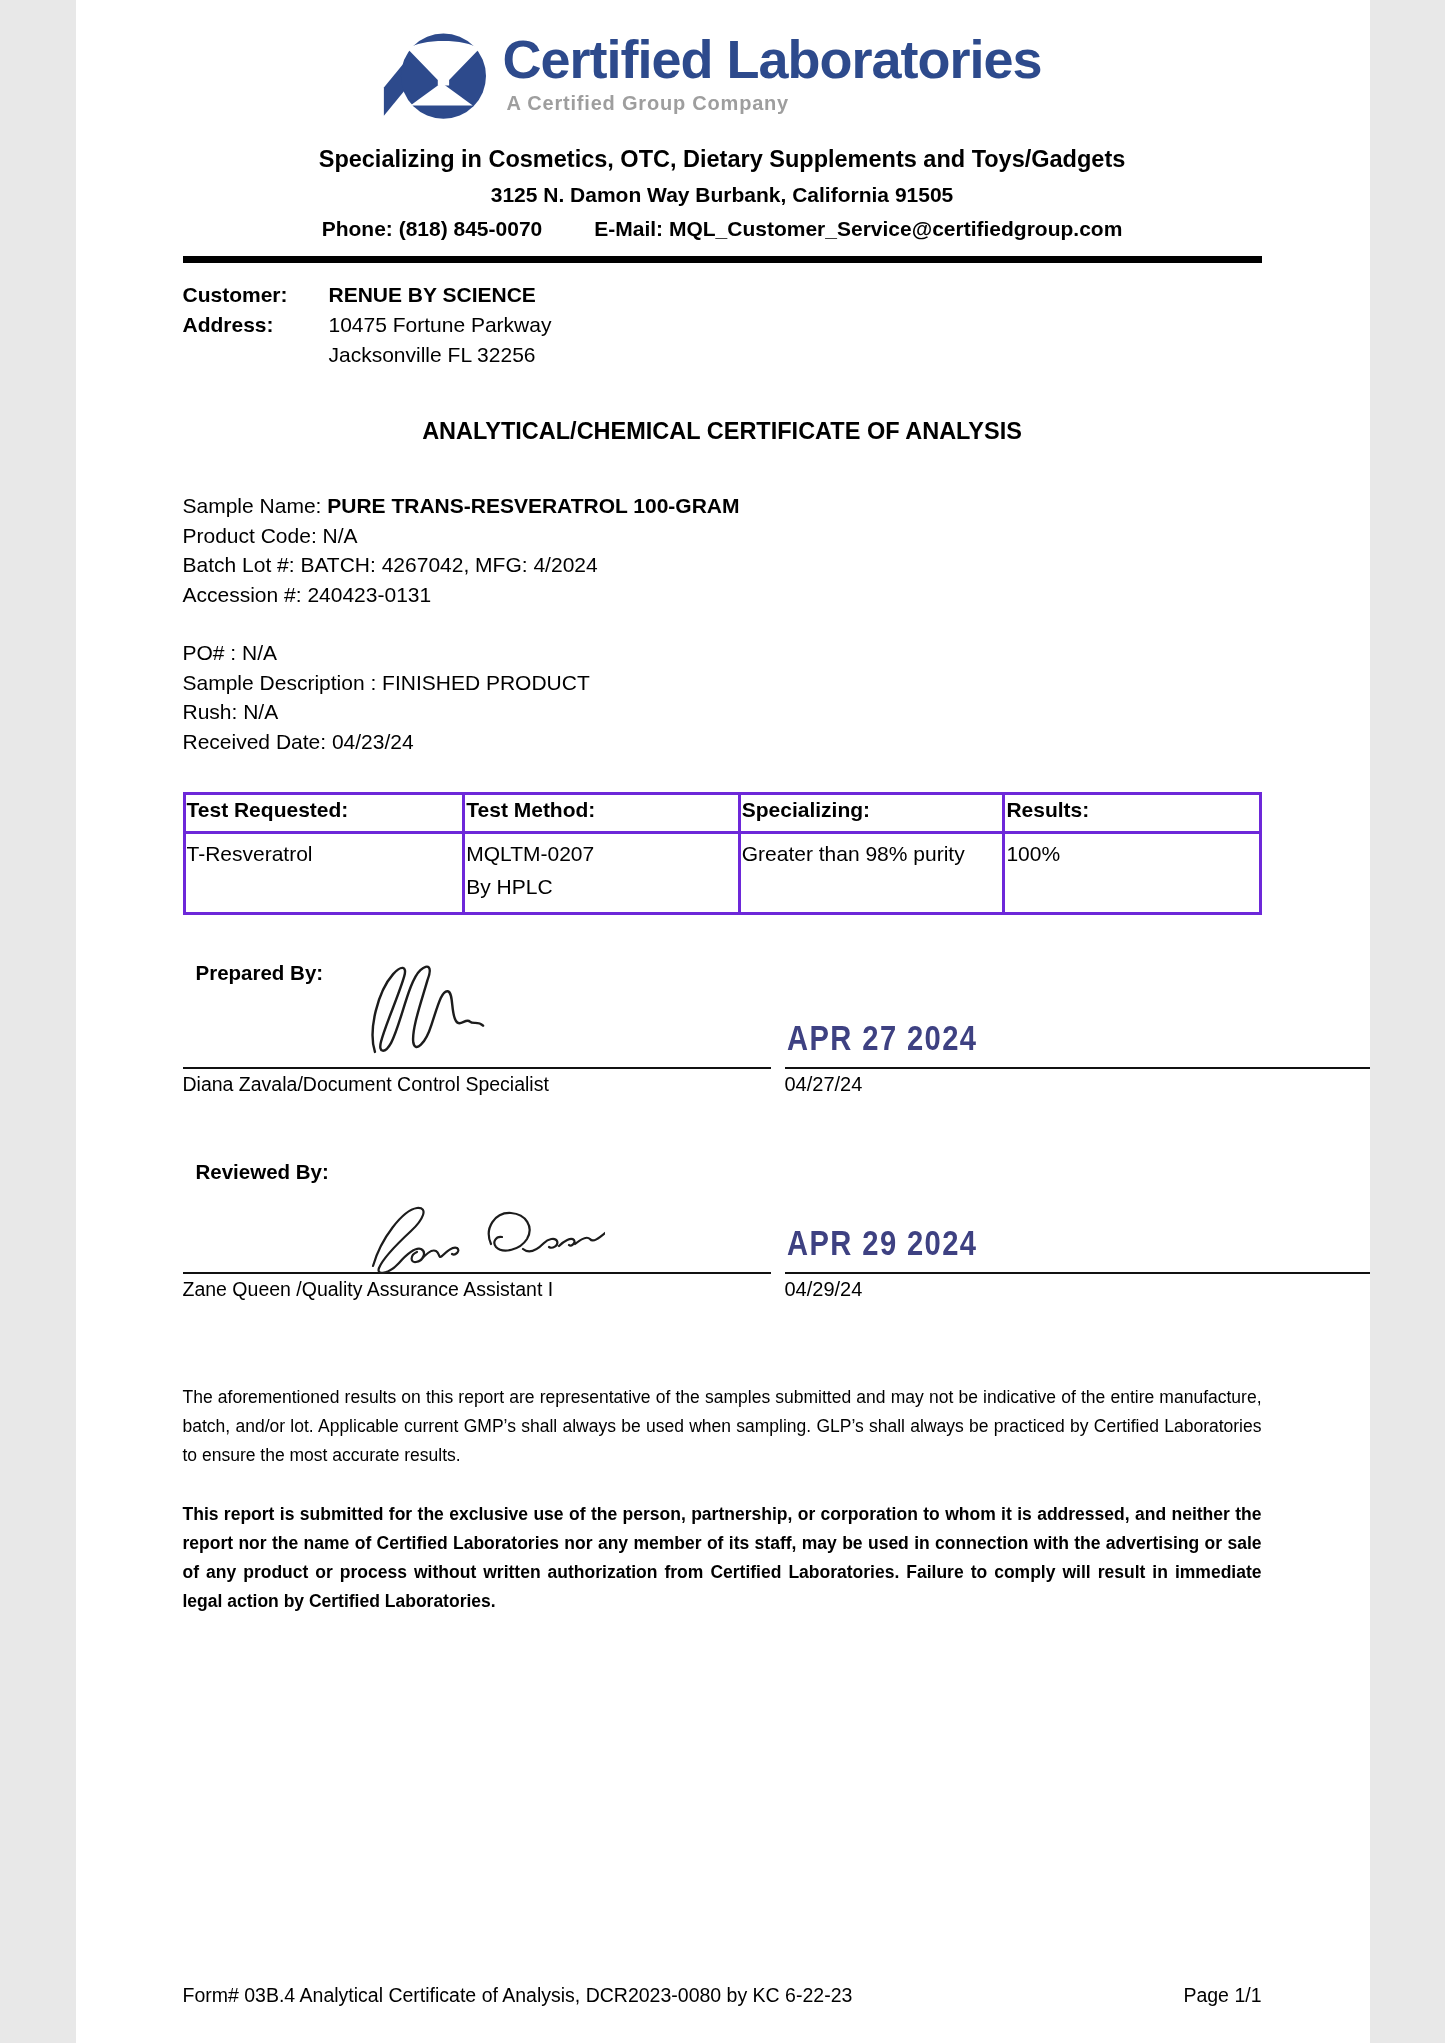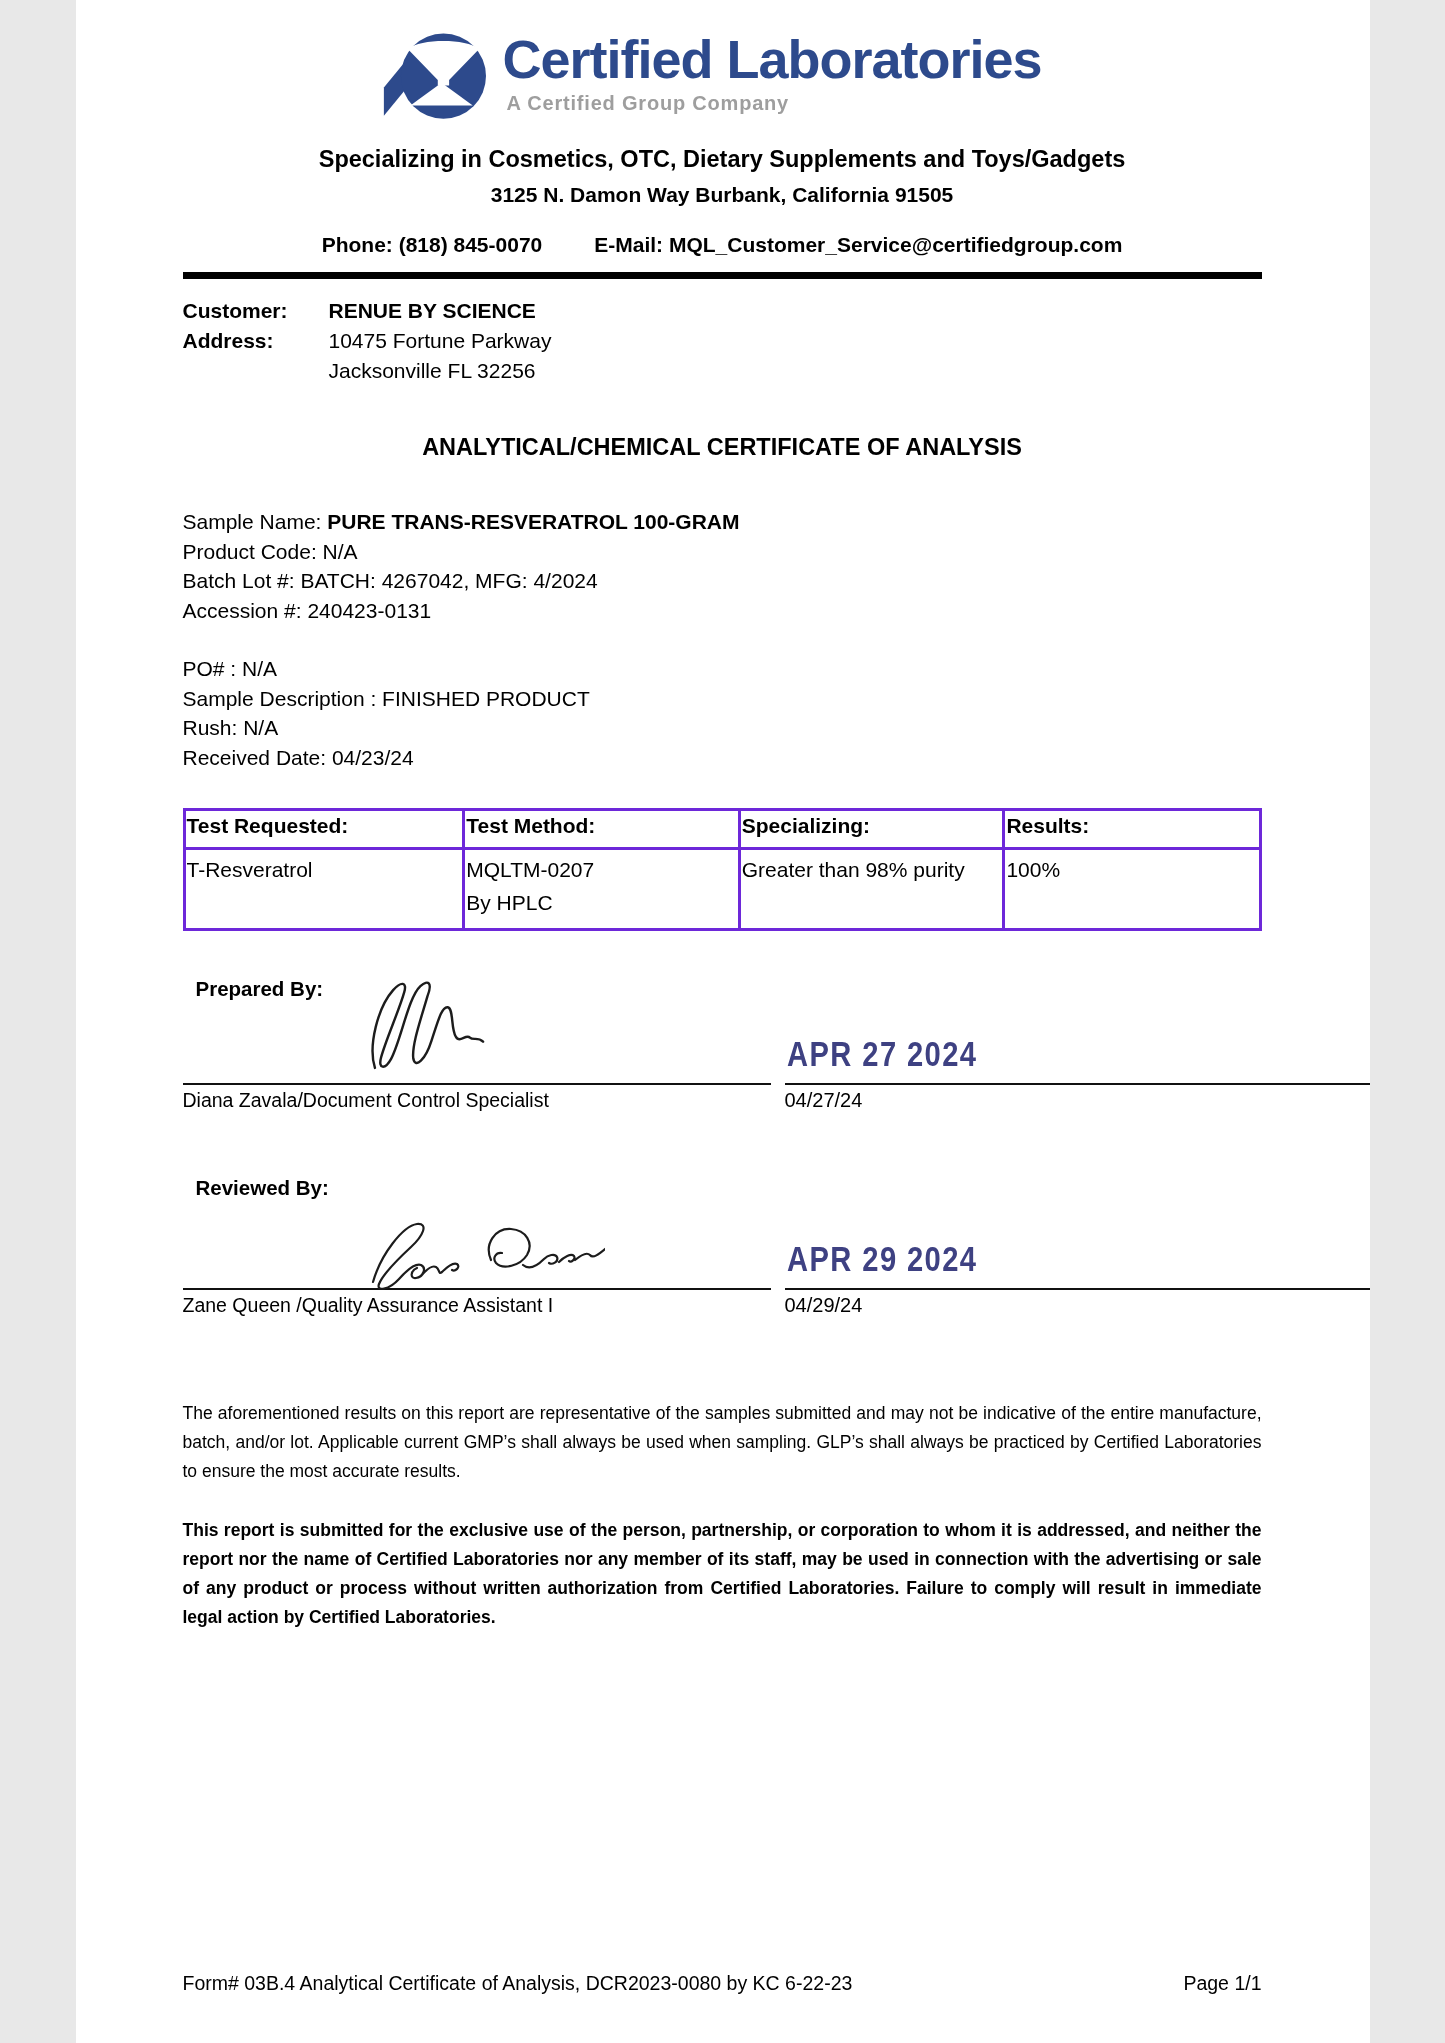--- a/index.html
+++ b/index.html
@@ -16,21 +16,21 @@
 
   
   .logo-row { display:flex; justify-content:center; align-items:flex-start; gap:16px; margin-right:20px; }
   .logo-mark { width:104px; height:104px; flex:0 0 auto; }
   .logo-textcol { padding-top:6px; }
   .logo-title { font-size:54px; font-weight:bold; color:#2d4a8c; letter-spacing:-1px; line-height:1.0; }
   .logo-tagline { font-size:20px; font-weight:bold; color:#9e9e9e; letter-spacing:0.8px; margin-top:6px; padding-left:4px; }
 
   .spec-line { text-align:center; font-weight:bold; font-size:23.5px; margin-top:16px; }
   .addr-line { text-align:center; font-weight:bold; font-size:21px; margin-top:10px; }
-  .contact-line { display:flex; justify-content:center; gap:52px; font-weight:bold; font-size:21px; margin-top:26px; }
+  .contact-line { display:flex; justify-content:center; gap:52px; font-weight:bold; font-size:21px; margin-top:10px; }
 
   .rule { height:7px; background:#000; margin-top:15px; }
 
   
   .customer-block { margin-top:17px; font-size:21px; line-height:30px; }
   .cust-row { display:flex; }
   .cust-label { width:146px; font-weight:bold; flex:0 0 auto; }
   .cust-name { font-weight:bold; }
 
   .doc-title { text-align:center; font-weight:bold; font-size:23.5px; margin-top:48px; }
@@ -69,21 +69,21 @@
   .sig-name { font-size:19.5px; margin-top:4px; }
   .sig-date { font-size:20px; margin-top:4px; }
   .sig-row.second { margin-top:56px; }
 
   
   .disclaimers { margin-top:82px; font-size:17.5px; line-height:1.66; text-align:justify; }
   .disclaimers .p2 { font-weight:bold; margin-top:30px; }
 
   
   .footer {
-    position:absolute; left:107px; right:108px; bottom:48px;
+    position:absolute; left:107px; right:108px; bottom:36px;
     display:flex; justify-content:space-between; font-size:19.5px;
   }
 </style>
 </head>
 <body>
 
 <div class="page">
   <div class="content">
 
     <div class="logo-row">

